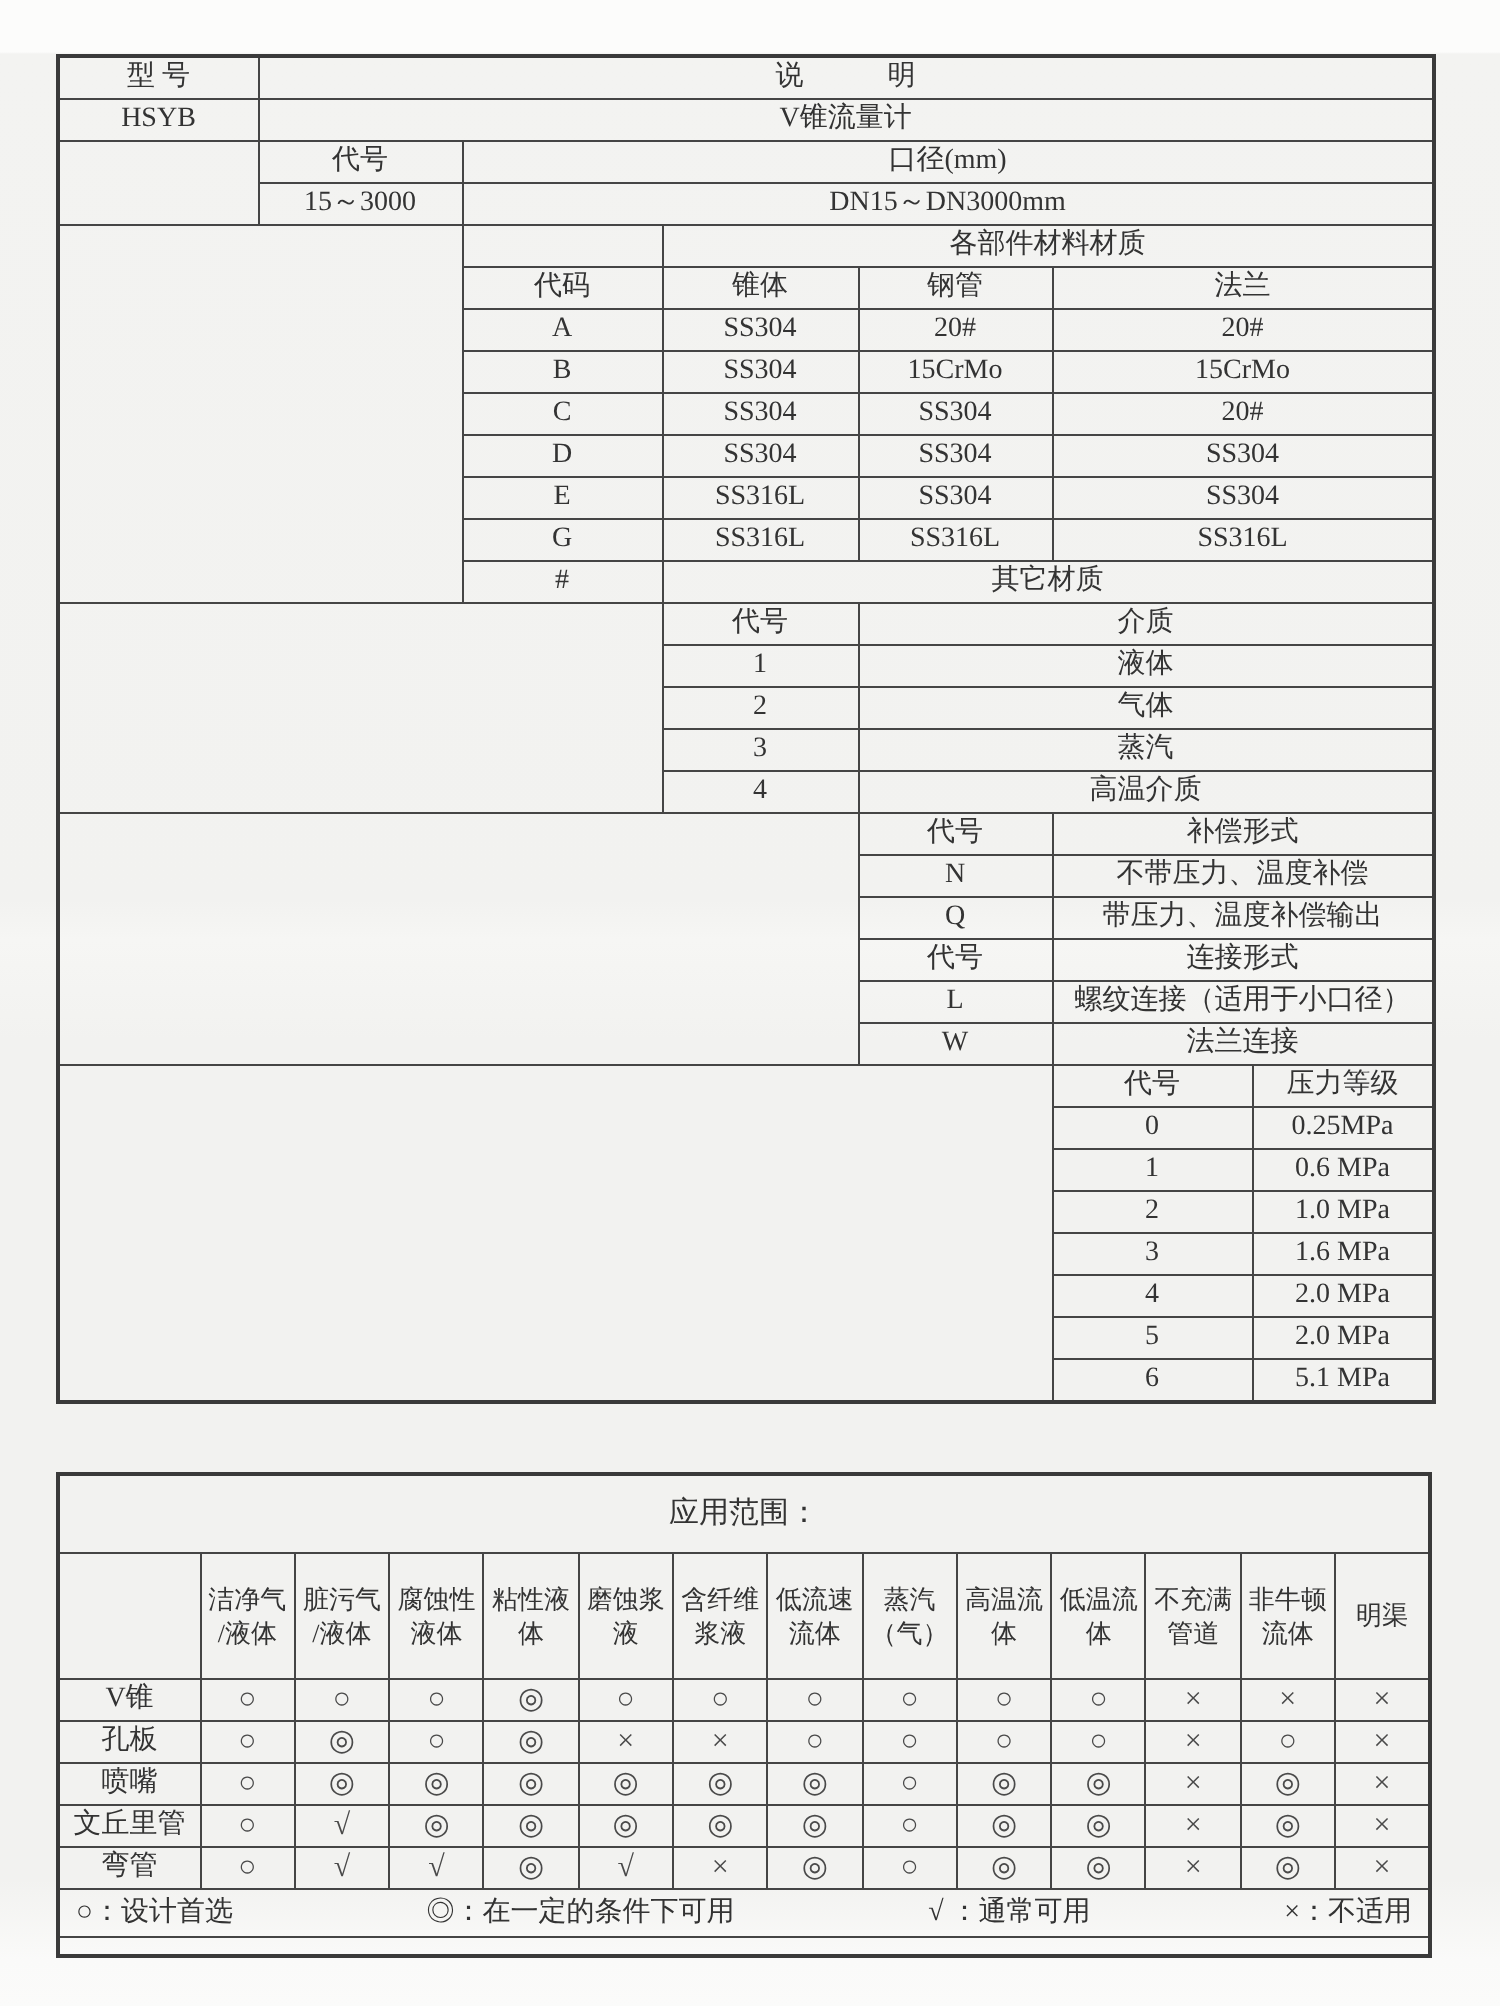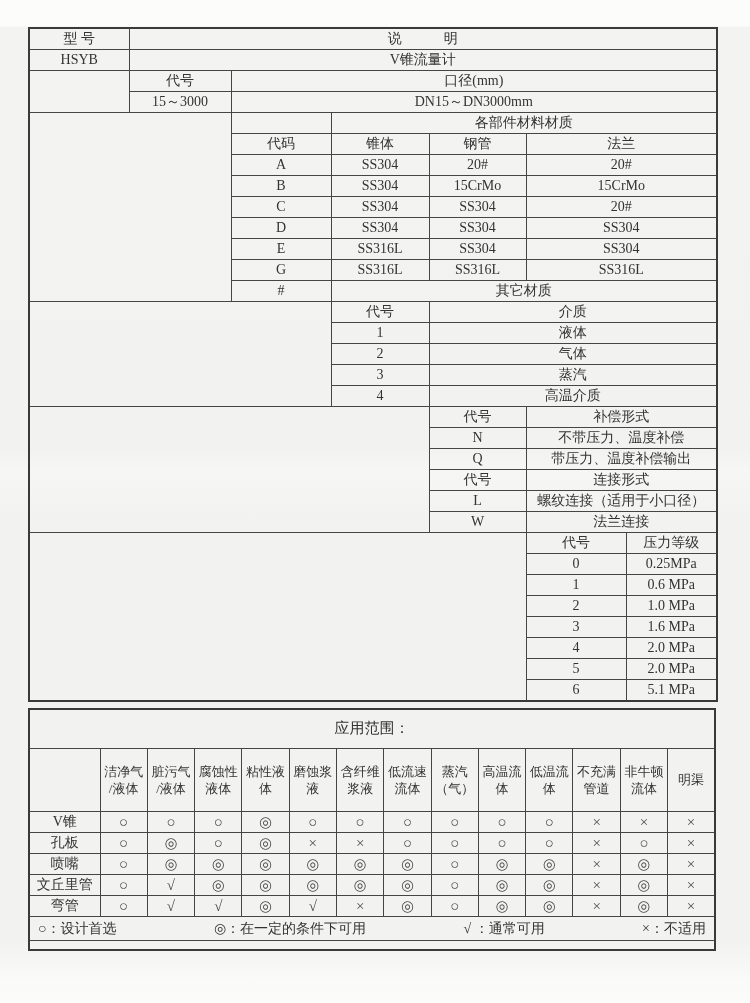--- a/index.html
+++ b/index.html
@@ -9,21 +9,21 @@
     background: linear-gradient(#fcfcfb 0px, #fcfcfb 26px, #f3f3f1 27px, #f2f2f0 450px, #f6f6f4 470px, #f2f2f0 520px, #f2f2f0 940px, #fafaf9 980px, #fbfbfa 1003px);
     font-family: "Liberation Serif", "DejaVu Serif", serif;
     color: #333333;
   }
   table { border-collapse: collapse; table-layout: fixed; position: absolute; }
   td, th { border: 1px solid #454545; padding: 0; text-align: center; vertical-align: middle; font-weight: normal; overflow: hidden; }
 
   .spec { left: 28px; top: 27px; width: 688px; border: 2px solid #3a3a3a; }
   .spec td { height: 20px; font-size: 14px; line-height: 20px; white-space: nowrap; }
 
-  .app { left: 28px; top: 708px; width: 688px; border: 2px solid #3a3a3a; }
+  .app { left: 28px; top: 736px; width: 688px; border: 2px solid #3a3a3a; font-family: Liberation Serif, serif; }
   .app .title-row td { height: 39px; font-size: 15px; }
   .app .head td { height: 63px; font-size: 13px; line-height: 17px; white-space: pre-line; }
   .app .data td { height: 20px; font-size: 14px; line-height: 20px; }
   .app .data td.sym { font-size: 15px; color: #4a4a4a; }
   .legend-row td { height: 23px; }
   .legend { display: flex; justify-content: space-between; padding: 0 8px; font-size: 14px; line-height: 23px; gap: 43px; }
   .legend span { white-space: nowrap; }
   .strip td { height: 10px; }
 </style>
 </head>

